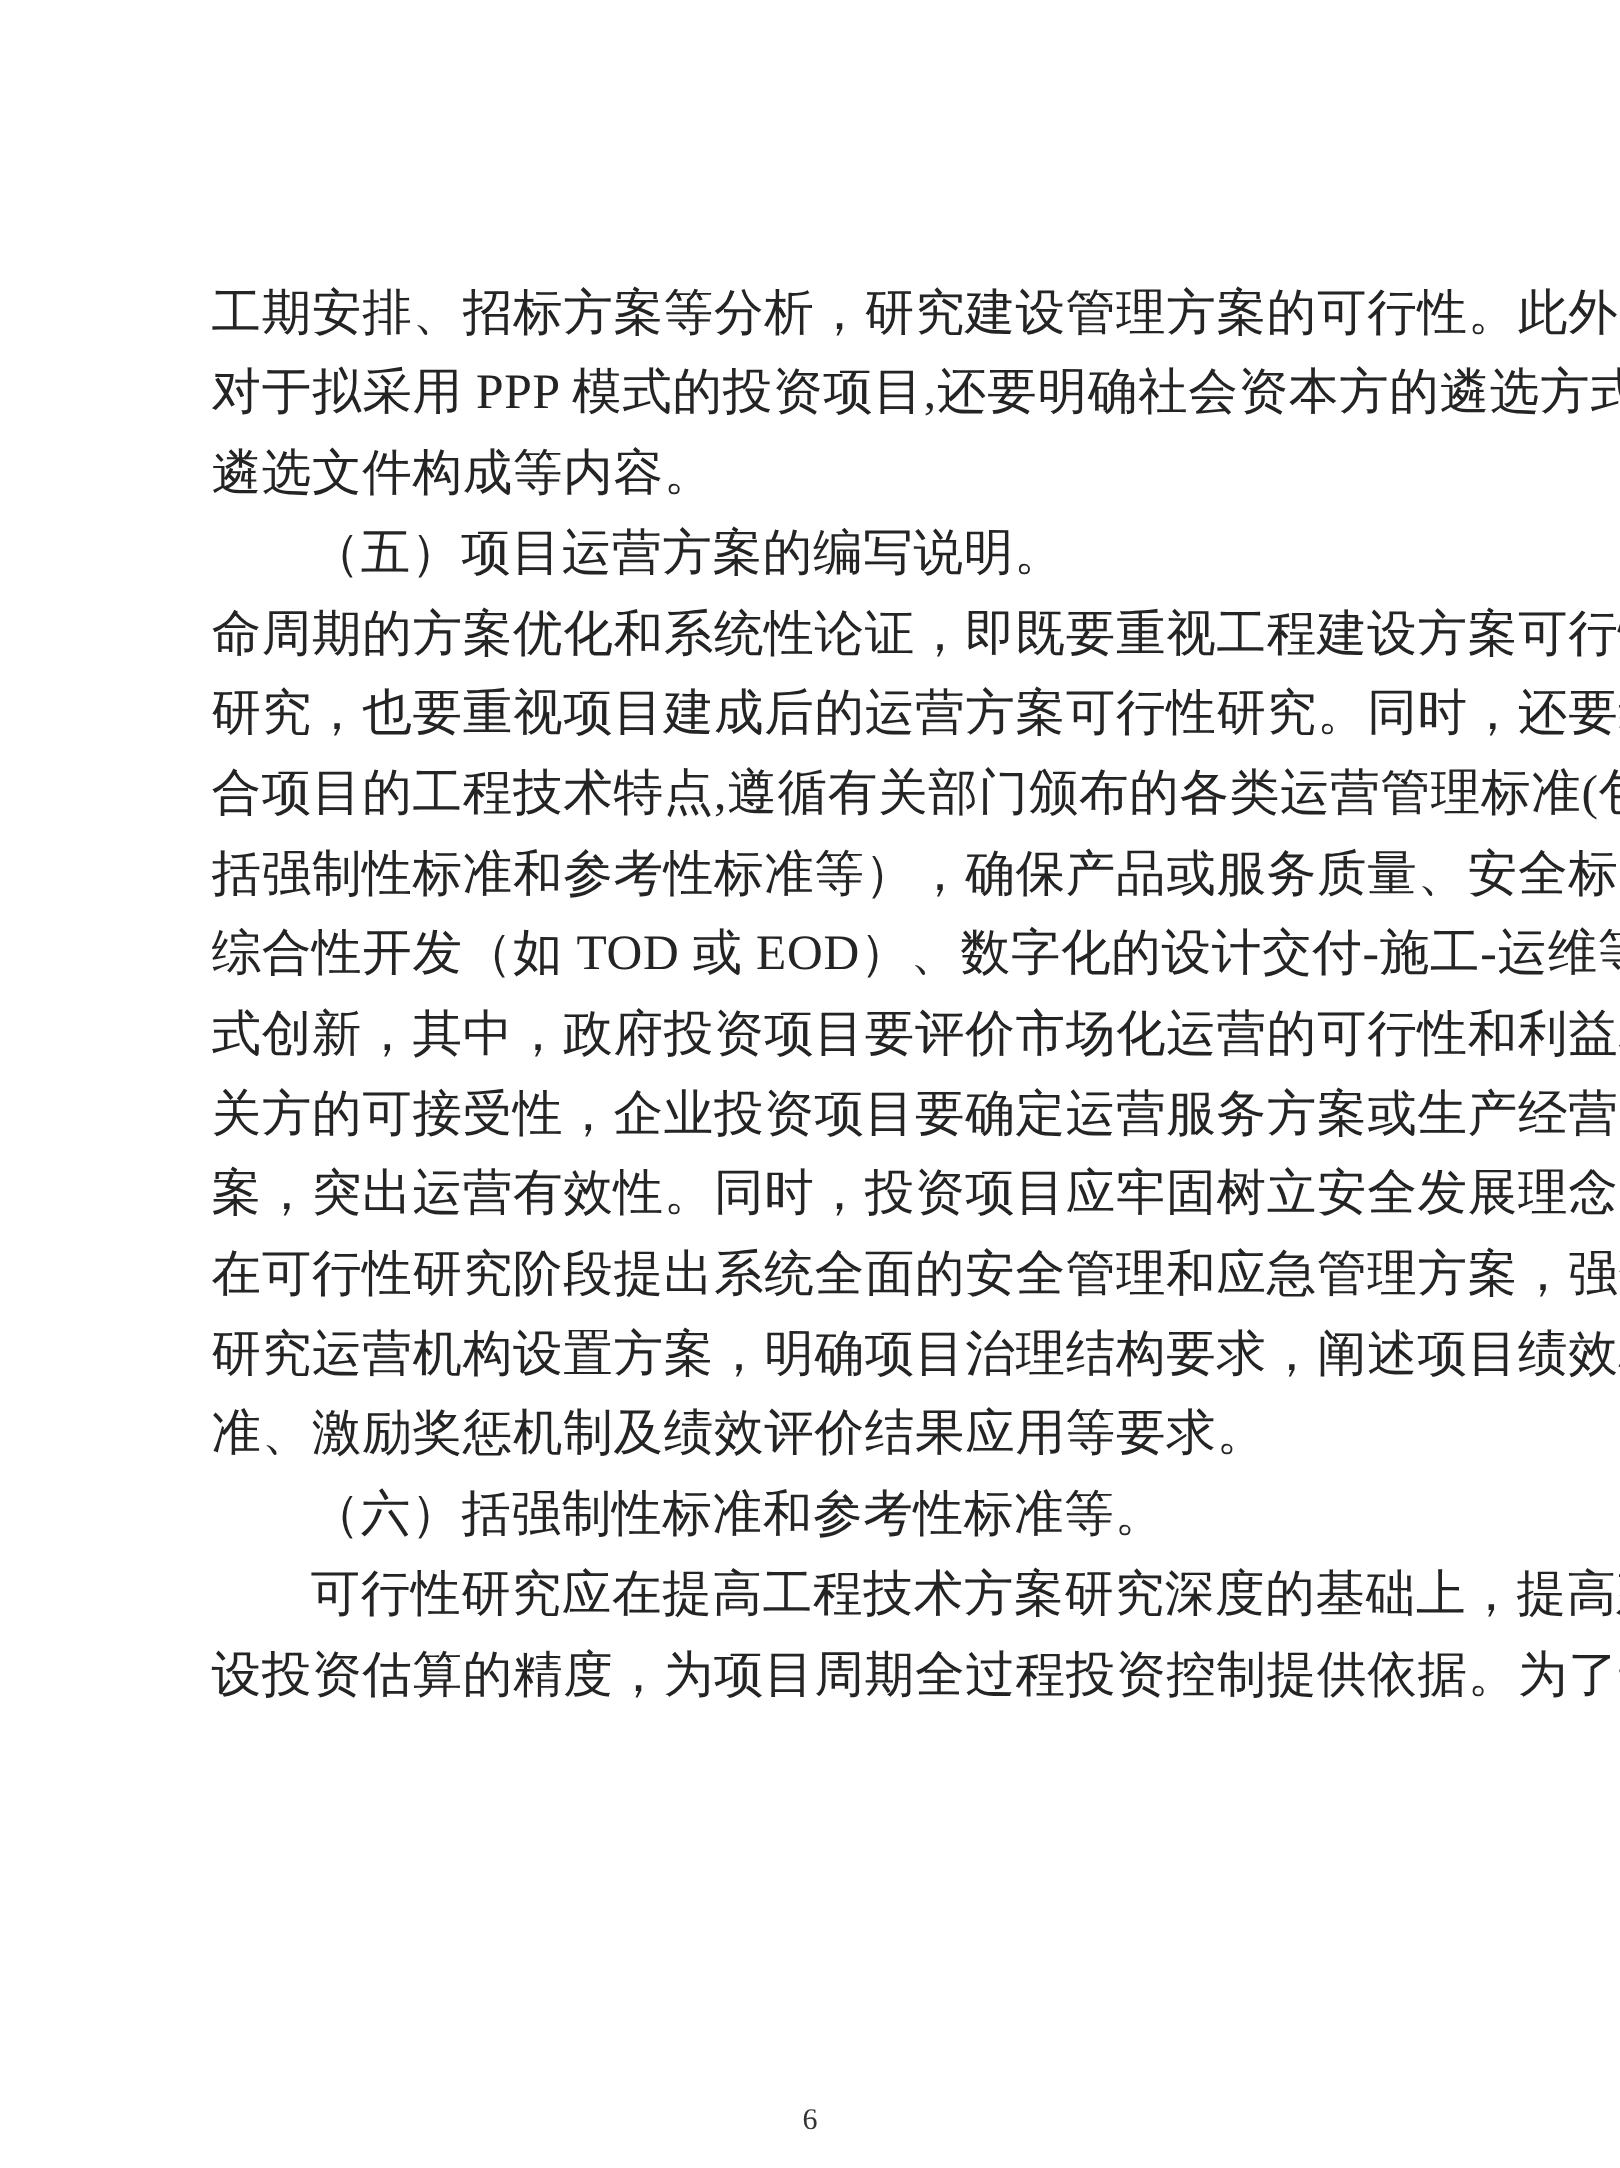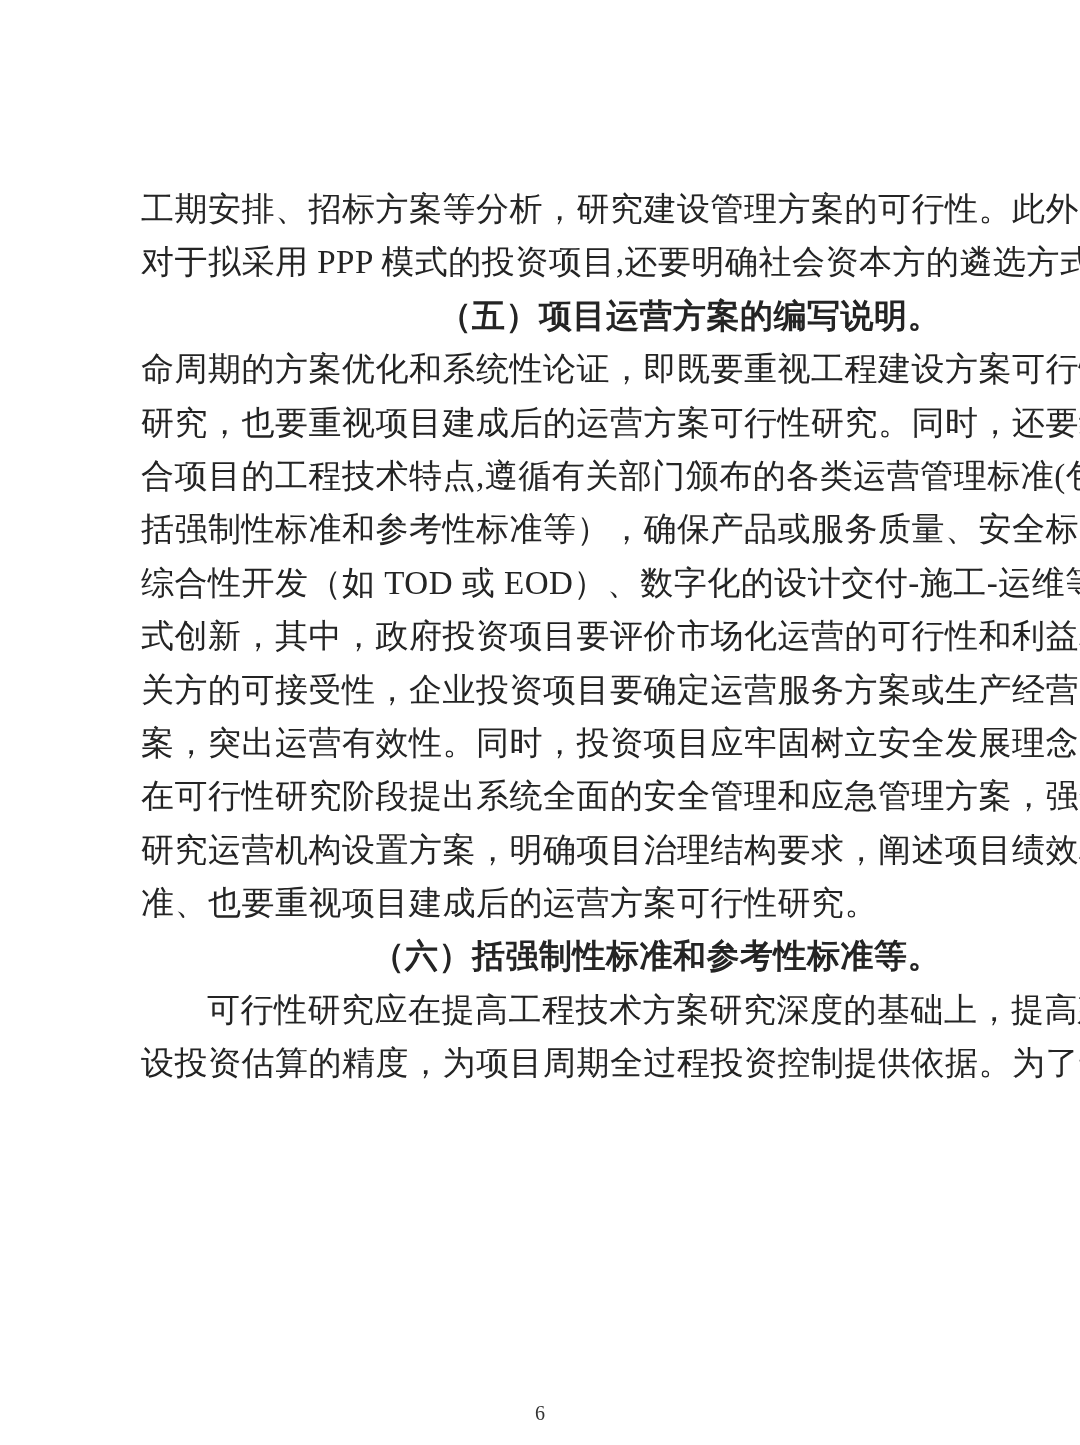--- a/index.html
+++ b/index.html
@@ -26,50 +26,50 @@
     font-size: 33px;
     line-height: 53.4px;
     height: 53.4px;
     white-space: nowrap;
     letter-spacing: 0.5px;
   }
   .indent {
     text-indent: 66px;
   }
   .bold {
-    font-weight: bold;
-    text-align: right;
+    font-weight: normal;
   }
   .page-num {
     position: absolute;
     top: 1402px;
     left: 0;
     width: 100%;
     text-align: center;
     font-size: 20px;
     color: #333333;
   }
 </style>
 </head>
 <body>
 
 <div class="page">
   <div class="content">
     <div class="line">工期安排、招标方案等分析，研究建设管理方案的可行性。此外，</div>
     <div class="line">对于拟采用 PPP 模式的投资项目,还要明确社会资本方的遴选方式、</div>
+    <div class="line">遴选文件构成等内容。</div>
     <div class="line indent bold">（五）项目运营方案的编写说明。</div>
     <div class="line">命周期的方案优化和系统性论证，即既要重视工程建设方案可行性</div>
     <div class="line">研究，也要重视项目建成后的运营方案可行性研究。同时，还要结</div>
     <div class="line">合项目的工程技术特点,遵循有关部门颁布的各类运营管理标准(包</div>
     <div class="line">括强制性标准和参考性标准等），确保产品或服务质量、安全标准</div>
     <div class="line">综合性开发（如 TOD 或 EOD）、数字化的设计交付-施工-运维等模</div>
     <div class="line">式创新，其中，政府投资项目要评价市场化运营的可行性和利益相</div>
     <div class="line">关方的可接受性，企业投资项目要确定运营服务方案或生产经营方</div>
     <div class="line">案，突出运营有效性。同时，投资项目应牢固树立安全发展理念，</div>
     <div class="line">在可行性研究阶段提出系统全面的安全管理和应急管理方案，强化</div>
     <div class="line">研究运营机构设置方案，明确项目治理结构要求，阐述项目绩效标</div>
-    <div class="line">准、也要重视项目建成后的运营方案可行性研究。</div>
+    <div class="line">准、激励奖惩机制及绩效评价结果应用等要求。</div>
     <div class="line indent bold">（六）括强制性标准和参考性标准等。</div>
     <div class="line indent">可行性研究应在提高工程技术方案研究深度的基础上，提高建</div>
     <div class="line">设投资估算的精度，为项目周期全过程投资控制提供依据。为了适</div>
   </div>
   <div class="page-num">6</div>
 </div>
 
 </body></html>

